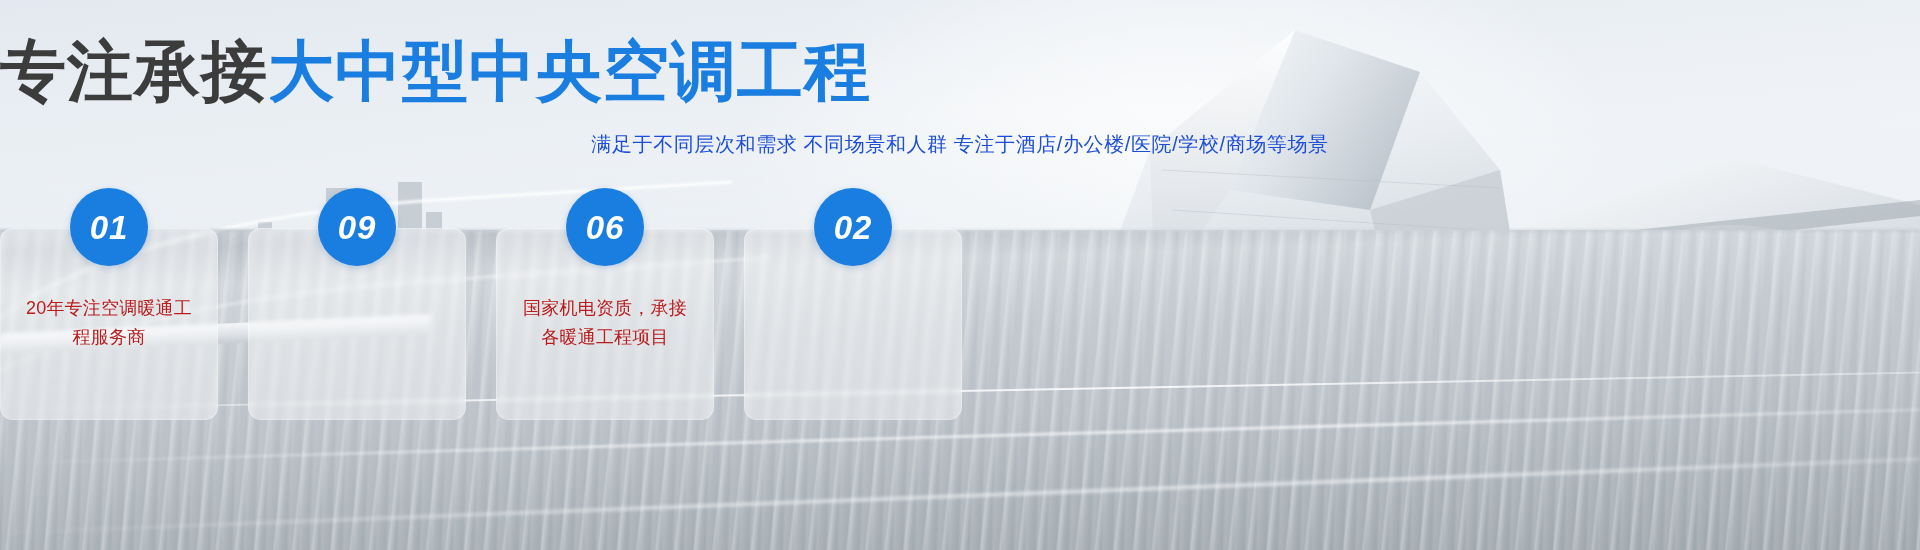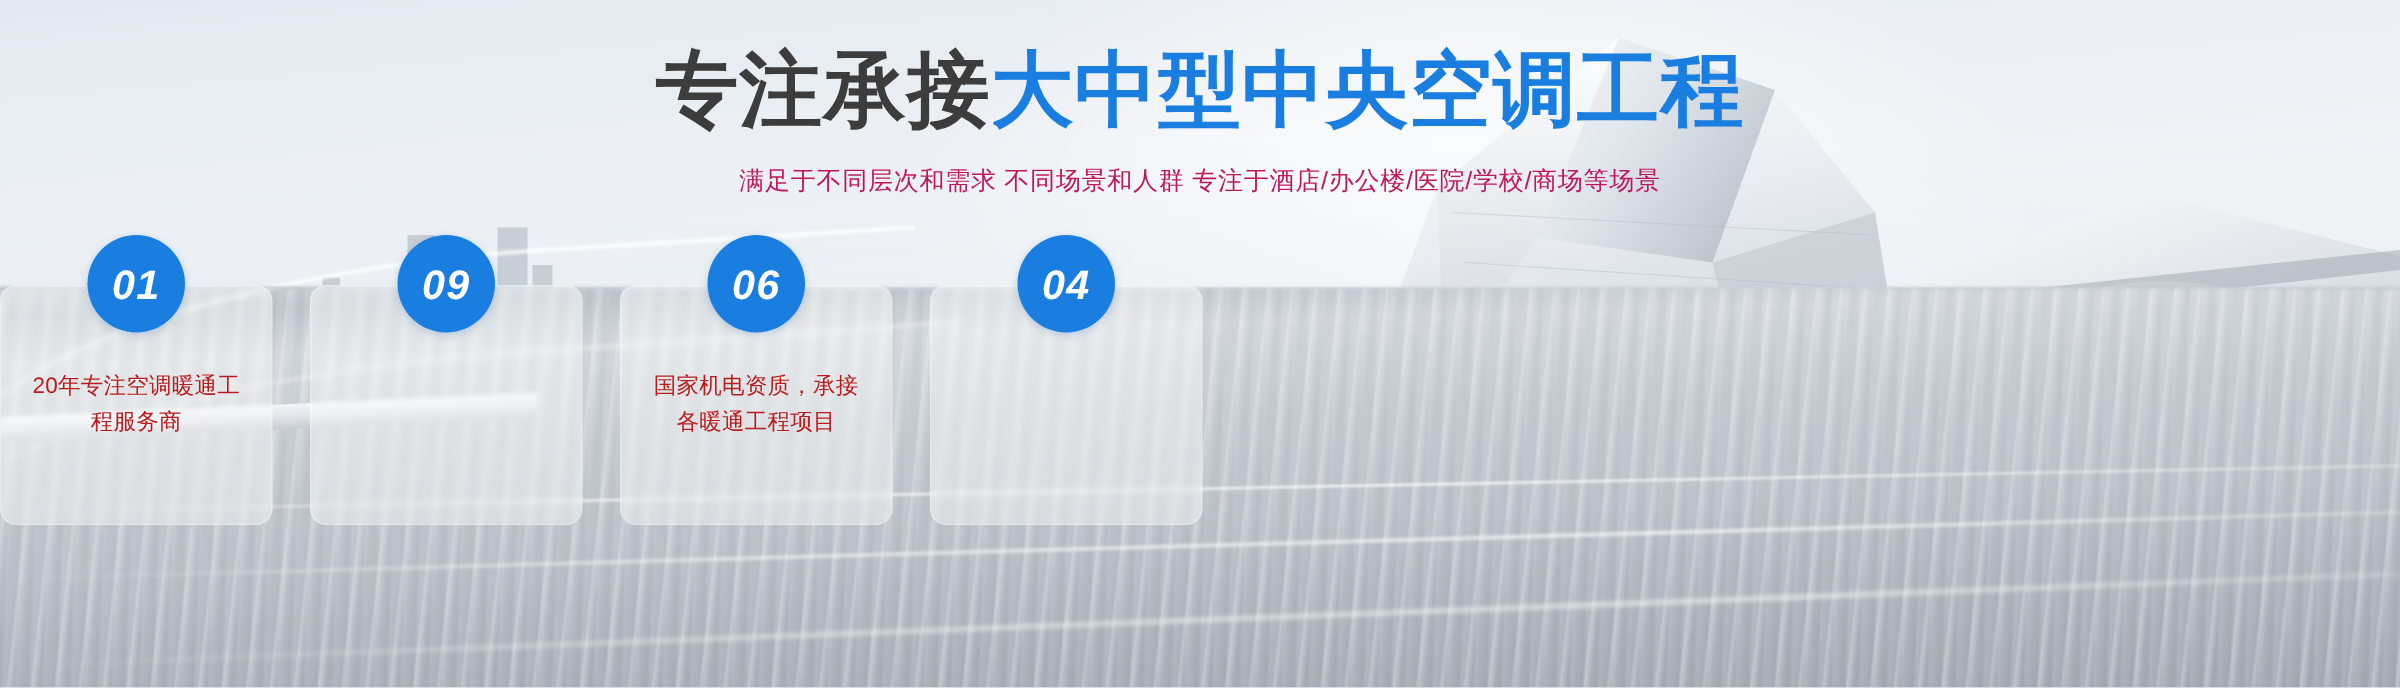--- a/index.html
+++ b/index.html
@@ -85,36 +85,35 @@
     position:absolute; left:0; right:0; bottom:318px; height:3px;
     background:linear-gradient(90deg,rgba(190,198,206,.9),rgba(214,220,226,.6) 45%,rgba(190,198,206,.5));
     filter:blur(1px);
   }
 
   
   .content { position:absolute; inset:0; }
 
   .headline {
     position:absolute; left:0; right:0; top:38px;
-    text-align:center;
     font-size:66px;
     line-height:1;
     font-weight:700;
     letter-spacing:1px;
     white-space:nowrap;
   }
   .headline .hl-dark { color:#3c3c3c; }
   .headline .hl-blue { color:#1a7ee0; }
 
   .subtitle {
     position:absolute; left:0; right:0; top:131px;
     text-align:center;
     font-size:20px;
     letter-spacing:.6px;
-    color:#be185d;
+    color:#1d4ed8;
     white-space:nowrap;
   }
 
   
   .cards {
     position:absolute; left:0; right:0; top:228px;
     display:flex; justify-content:flex-start; align-items:flex-start;
     gap:30px;
   }
   .card {
@@ -288,19 +287,19 @@
 
       <div class="card">
         <div class="badge">
           <span>06</span>
         </div>
         <div class="card-text">国家机电资质，承接<br>各暖通工程项目</div>
       </div>
 
       <div class="card">
         <div class="badge">
-          <span>04</span>
+          <span>02</span>
         </div>
       </div>
 
     </div>
   </div>
 </div>
 
 </body></html>

